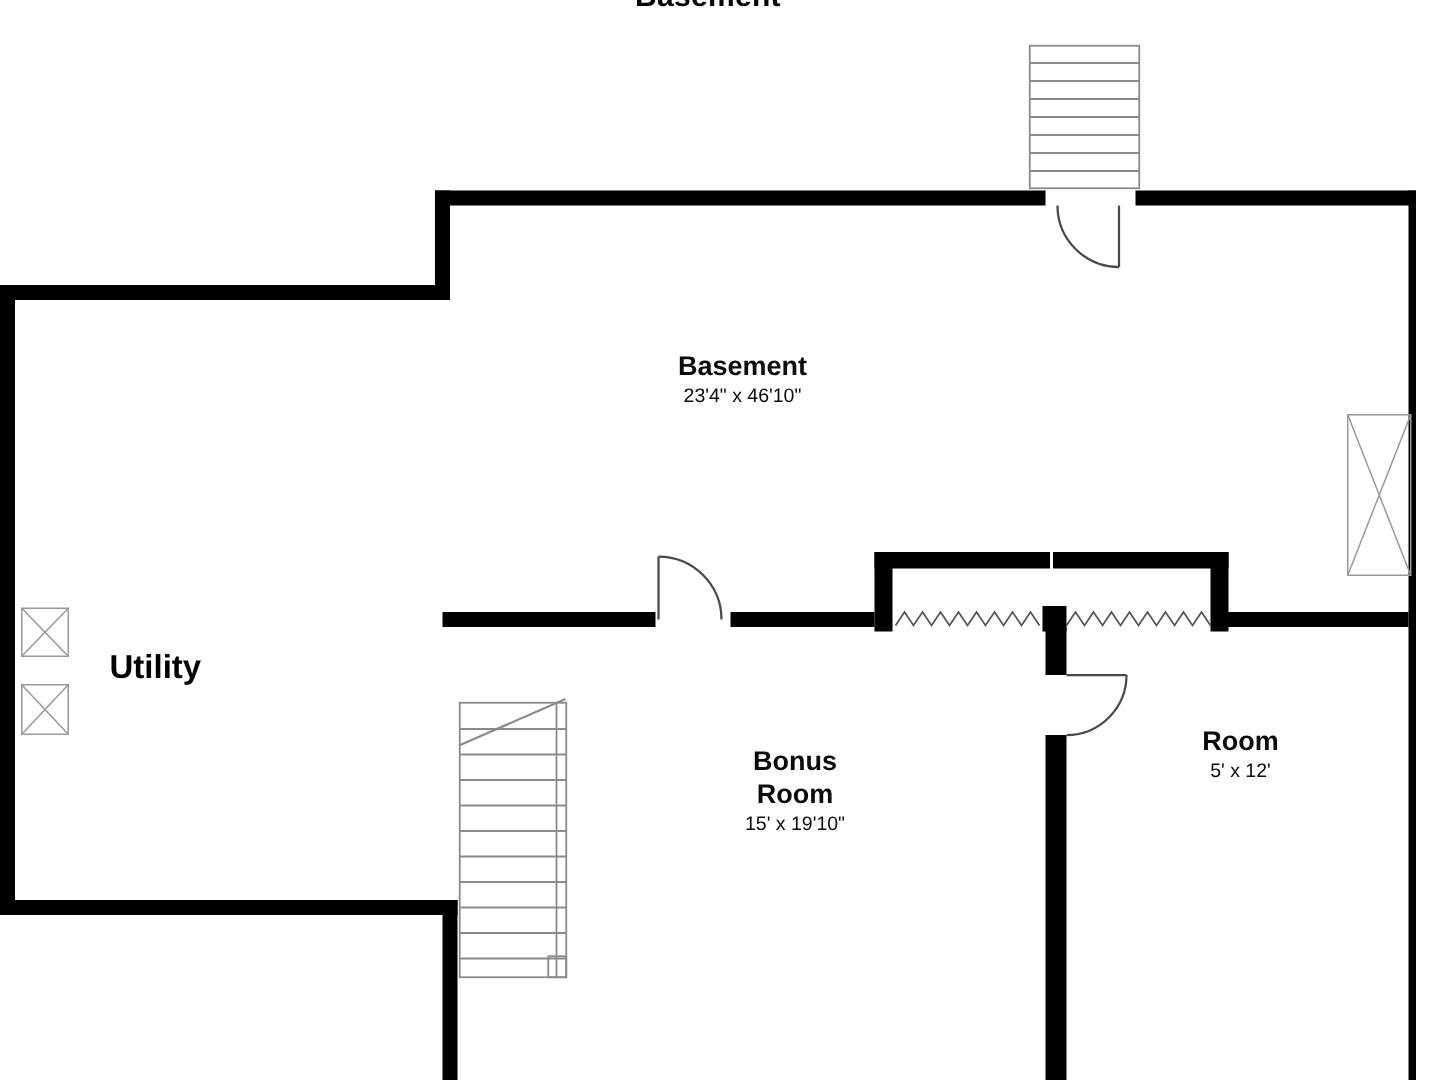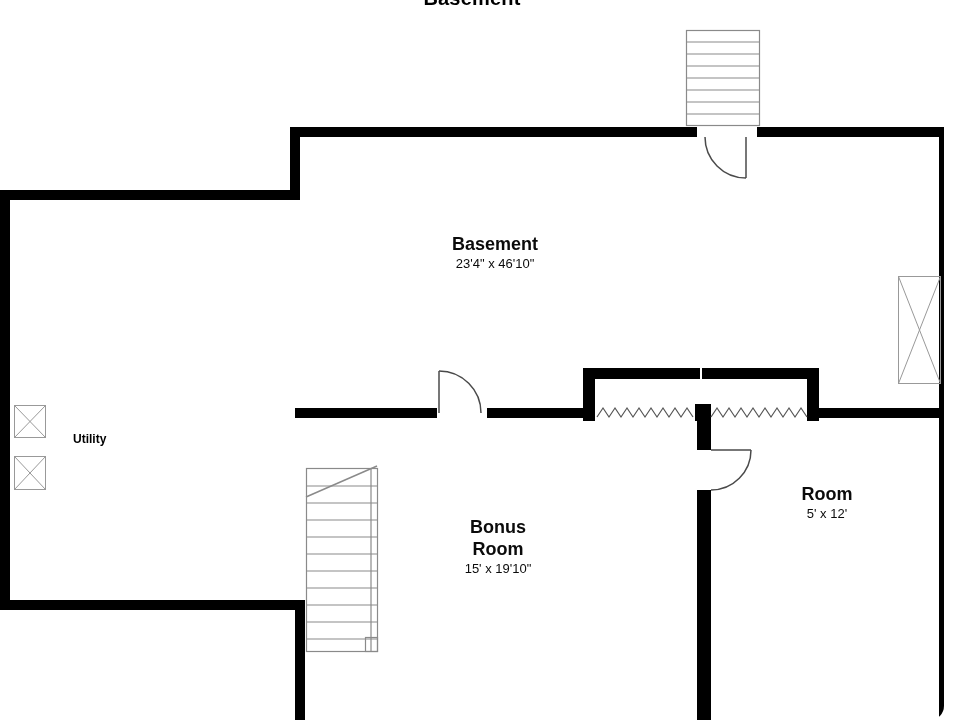--- a/index.html
+++ b/index.html
@@ -1,26 +1,26 @@
 <!DOCTYPE html>
 <html><head>
 <meta charset="utf-8">
 <style>
   * { margin:0; padding:0; box-sizing:border-box; }
   html,body { background:#ffffff; }
   body { font-family:"Liberation Sans","DejaVu Sans",sans-serif; color:#000; }
-  .plan { position:relative; width:944px; height:720px; background:#fff; overflow:hidden;border-radius:14px; }
+  .plan { position:relative; width:944px; height:720px; background:#fff; overflow:hidden; }
   .wall { position:absolute; background:#000; }
   .overlay { position:absolute; left:0; top:0; }
   .page-title { position:absolute; left:0; top:-13px; width:100%; text-align:center;
                 font-size:20px; font-weight:bold; letter-spacing:0.2px; }
   .room-label { position:absolute; text-align:center; font-weight:bold; color:#0b0b0b; }
   .room-label .name { font-size:18px; line-height:22px; }
   .room-label .dims { font-size:13px; font-weight:normal; line-height:16px; margin-top:1px; }
-  .single-label { position:absolute; font-size:12px; font-weight:bold; }
+  .single-label { position:absolute; font-size:22px; font-weight:bold; }
 </style>
 </head>
 <body>
 
 <div class="plan">
 
   <div class="page-title">Basement</div>
 
   <div class="wall" style="left:290px;top:127px;width:407px;height:10px;"></div>
   <div class="wall" style="left:757px;top:127px;width:192px;height:10px;"></div>
@@ -96,21 +96,21 @@
     </g>
   </svg>
 
   <div class="room-label" style="left:375px;top:233px;width:240px;">
     <div class="name">Basement</div>
     <div class="dims">23'4" x 46'10"</div>
   </div>
 
   <div class="single-label" style="left:73px;top:432px;">Utility</div>
 
-  <div class="room-label" style="left:418px;top:496px;width:160px;margin-top:20px;">
+  <div class="room-label" style="left:450px;top:496px;width:160px;">
     <div class="name">Bonus</div>
     <div class="name">Room</div>
     <div class="dims">15' x 19'10"</div>
   </div>
 
   <div class="room-label" style="left:747px;top:483px;width:160px;">
     <div class="name">Room</div>
     <div class="dims">5' x 12'</div>
   </div>
 

